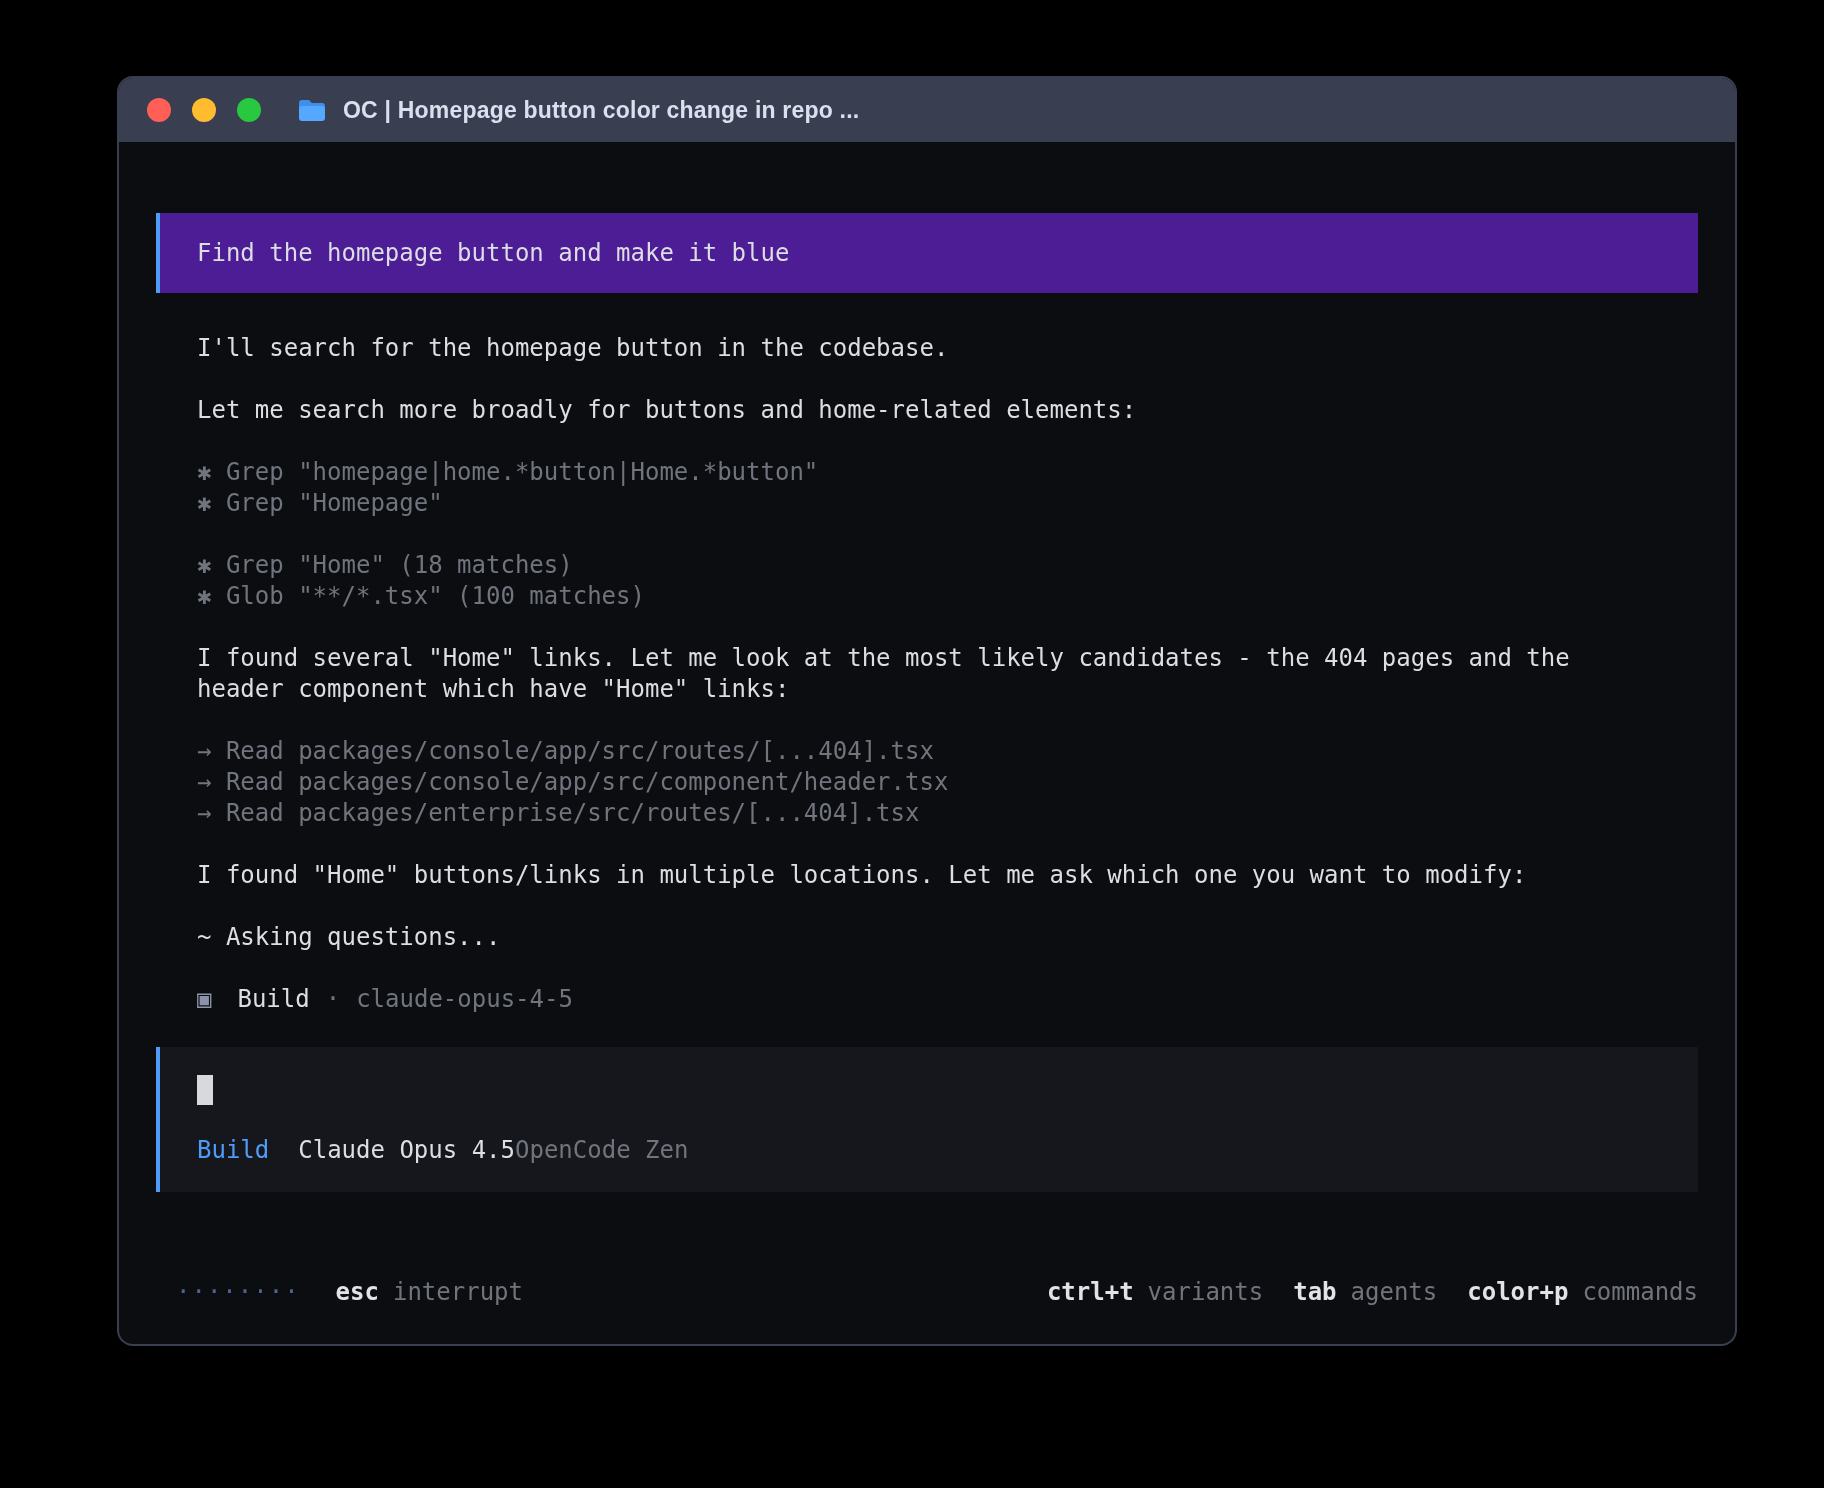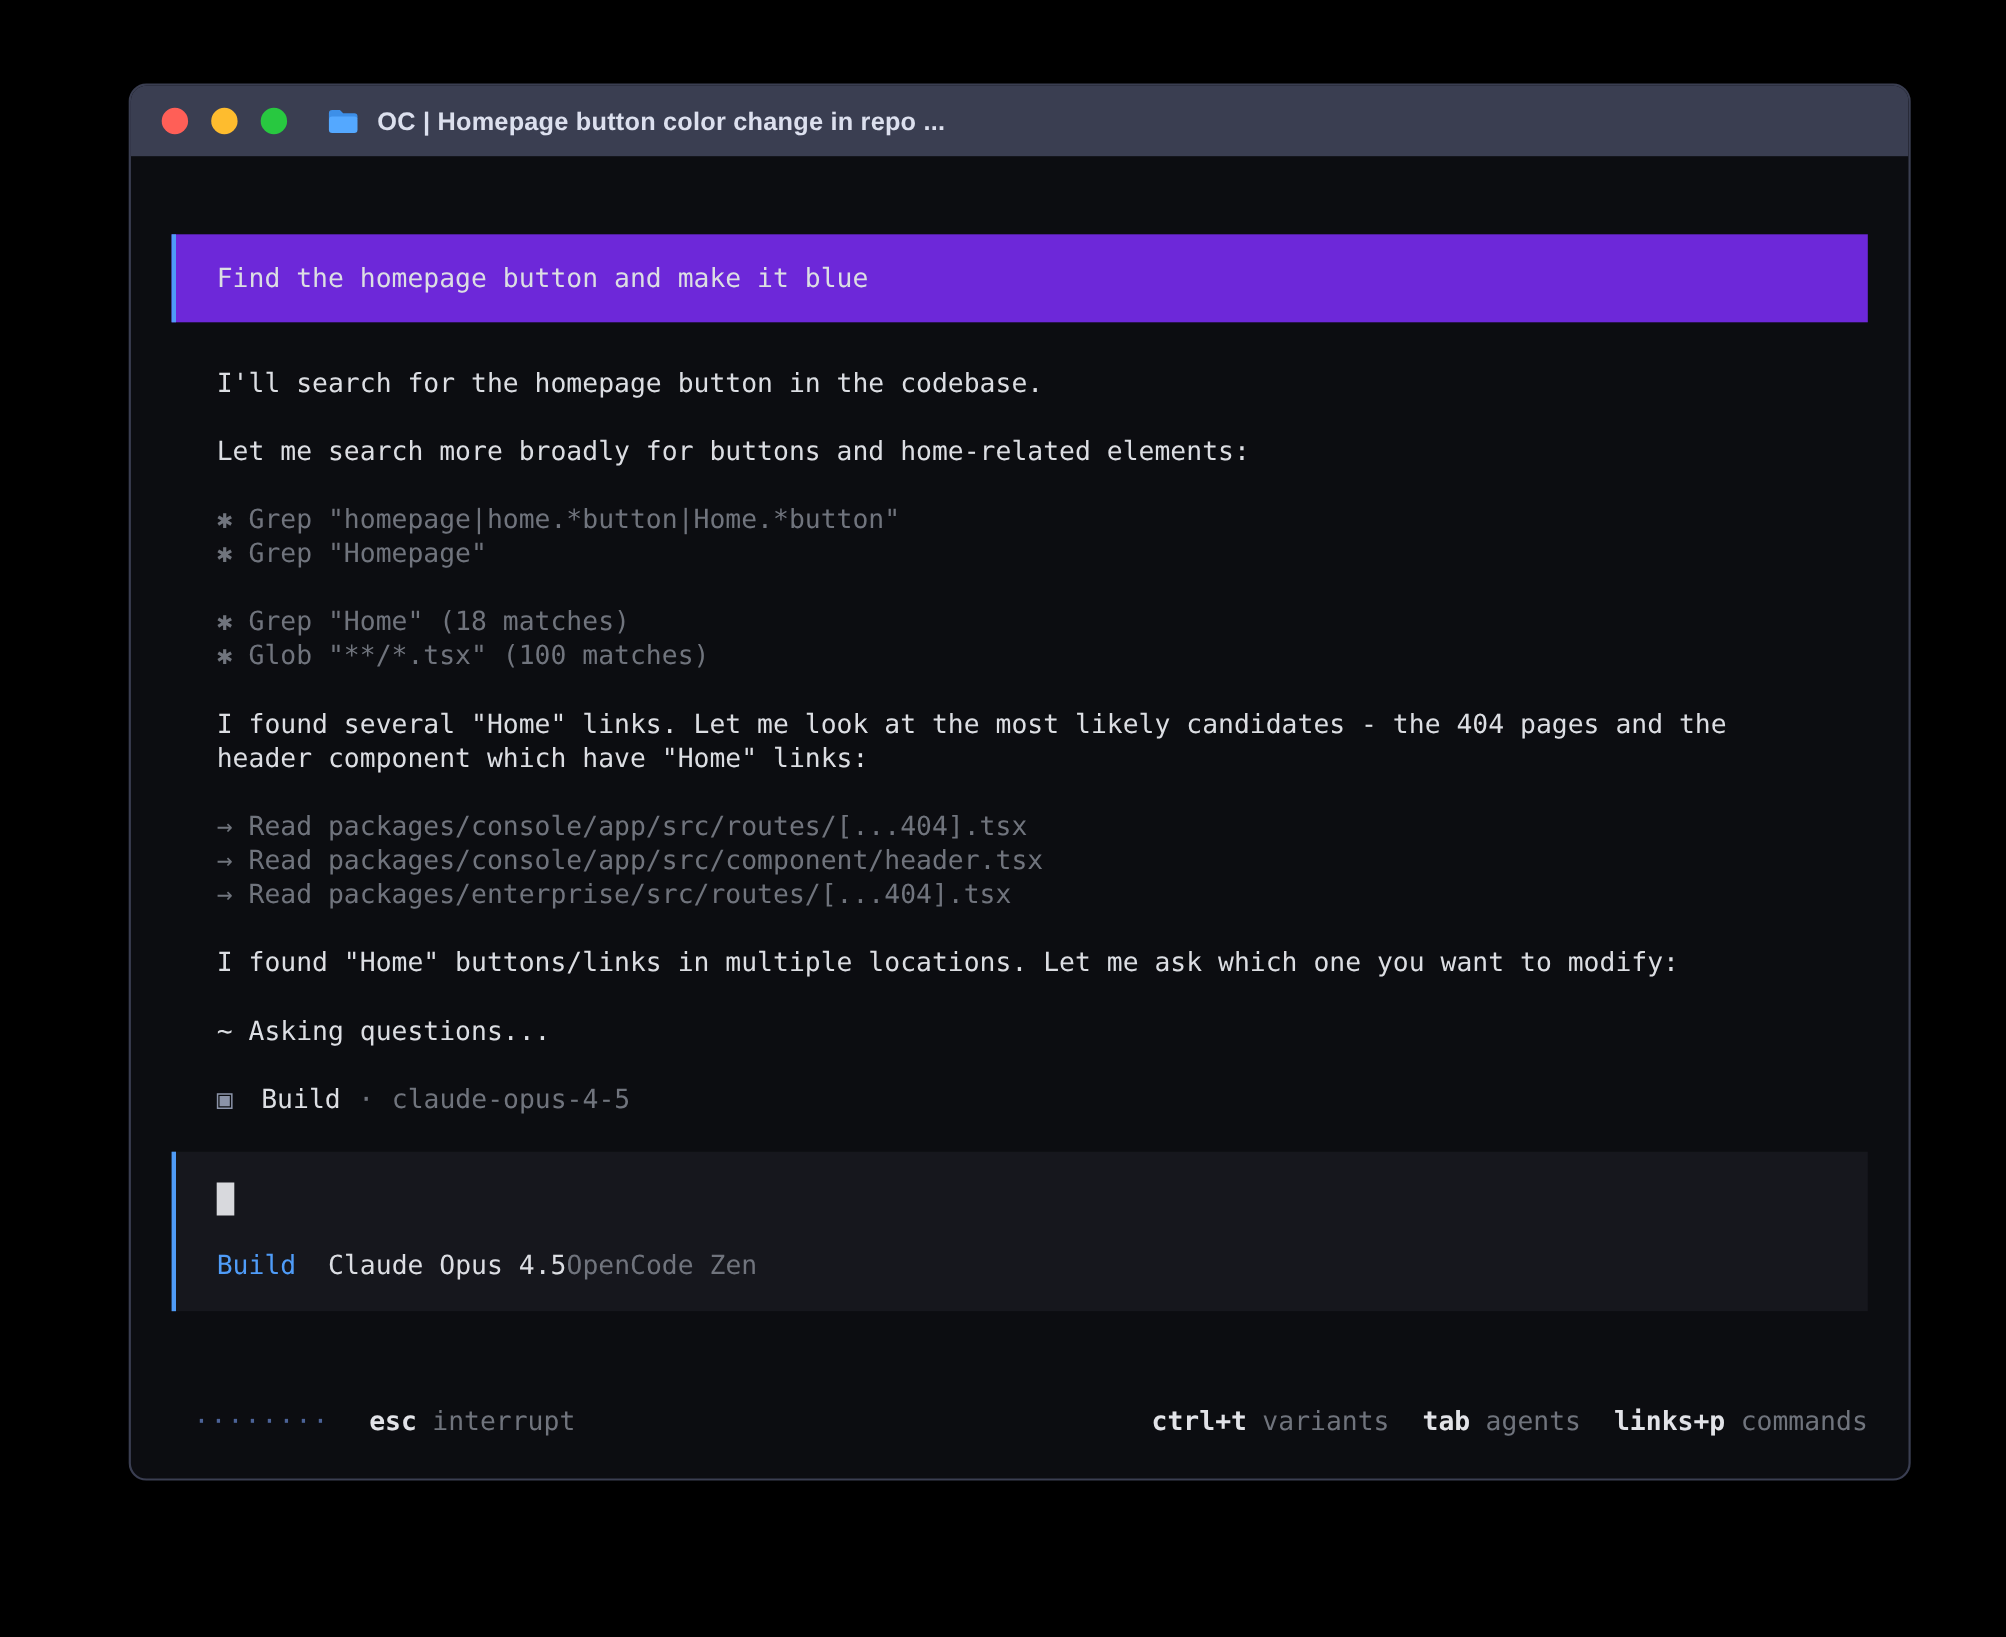--- a/index.html
+++ b/index.html
@@ -35,21 +35,21 @@
 
   .session-header {
     flex:0 0 auto; background:#15161b; border-left:4px solid #787d8f;
     height:90px; display:flex; align-items:center; justify-content:space-between;
     padding:0 30px 0 37px;
   }
   .session-title { font-weight:700; white-space:pre; }
   .session-stats { display:flex; gap:32px; color:#7d818d; white-space:pre; }
 
   .user-block {
-    flex:0 0 auto; margin-top:36px; background:#6d28d9; border-left:4px solid #4f9cf8;
+    flex:0 0 auto; margin-top:36px; background:#4c1d95; border-left:4px solid #4f9cf8;
     height:80px; display:flex; align-items:center; padding:0 37px; white-space:pre;
   }
 
   .messages { margin-top:40px; padding-left:41px; }
   .para { margin-bottom:31px; }
   .para:last-child { margin-bottom:0; }
   .line { height:31px; line-height:31px; white-space:pre; }
   .dim { color:#70747d; }
   .agent-row { display:flex; align-items:center; height:31px; line-height:31px; }
   .agent-icon { color:#8b93a8; margin-right:26px; }
@@ -162,20 +162,20 @@
       <span class="statusbar-right">
         <span class="shortcut">
           <span class="key">ctrl+t</span>
           <span class="label">variants</span>
         </span>
         <span class="shortcut">
           <span class="key">tab</span>
           <span class="label">agents</span>
         </span>
         <span class="shortcut">
-          <span class="key">links+p</span>
+          <span class="key">color+p</span>
           <span class="label">commands</span>
         </span>
       </span>
     </div>
 
   </div>
 </div>
 
 </body></html>

